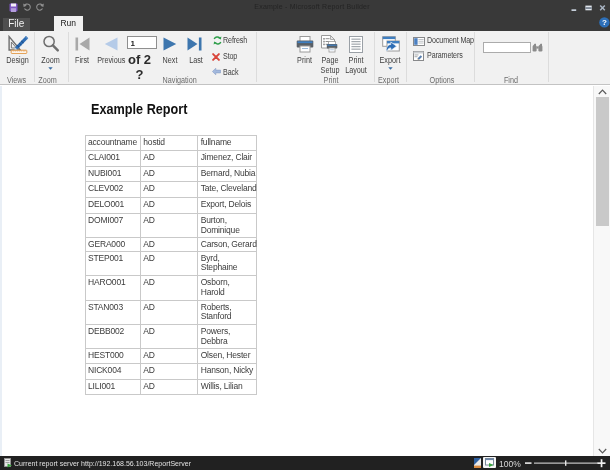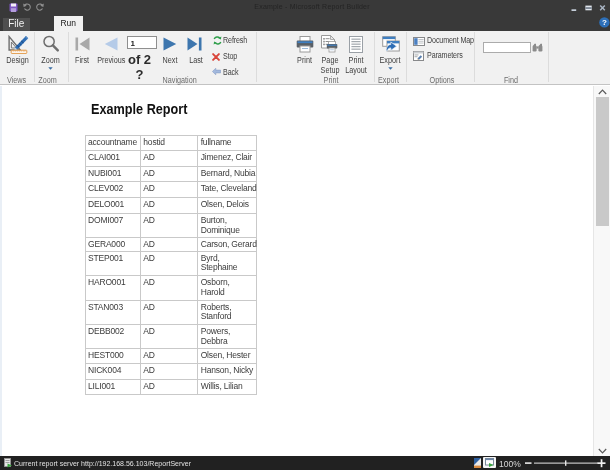--- a/index.html
+++ b/index.html
@@ -280,21 +280,21 @@
             <td>Bernard, Nubia</td>
           </tr>
       <tr style="height:15.6px">
             <td>CLEV002</td>
             <td>AD</td>
             <td>Tate, Cleveland</td>
           </tr>
       <tr style="height:15.6px">
             <td>DELO001</td>
             <td>AD</td>
-            <td>Olsen, Delois</td>
+            <td>Export, Delois</td>
           </tr>
       <tr style="height:23.9px">
             <td>DOMI007</td>
             <td>AD</td>
             <td>Burton,<br>Dominique</td>
           </tr>
       <tr style="height:14px">
             <td>GERA000</td>
             <td>AD</td>
             <td>Carson, Gerard</td>

